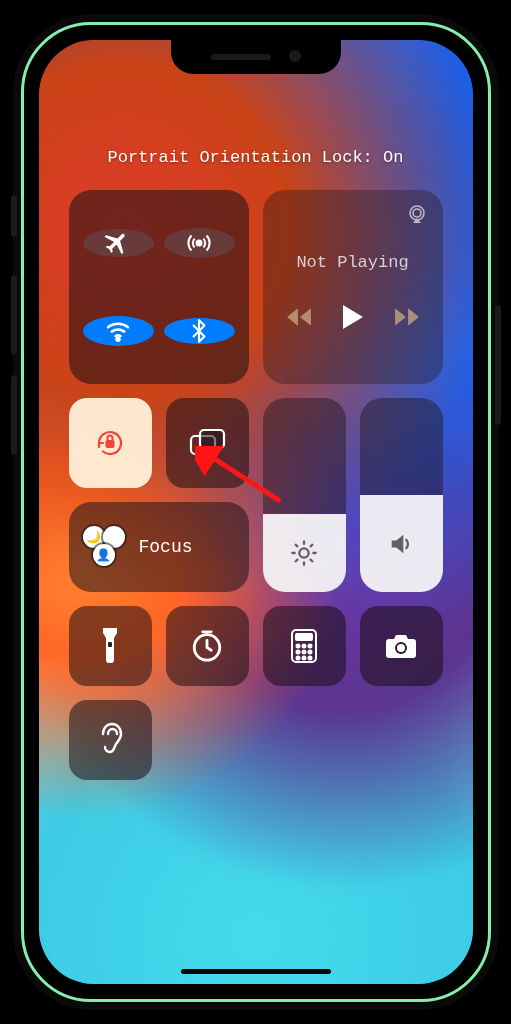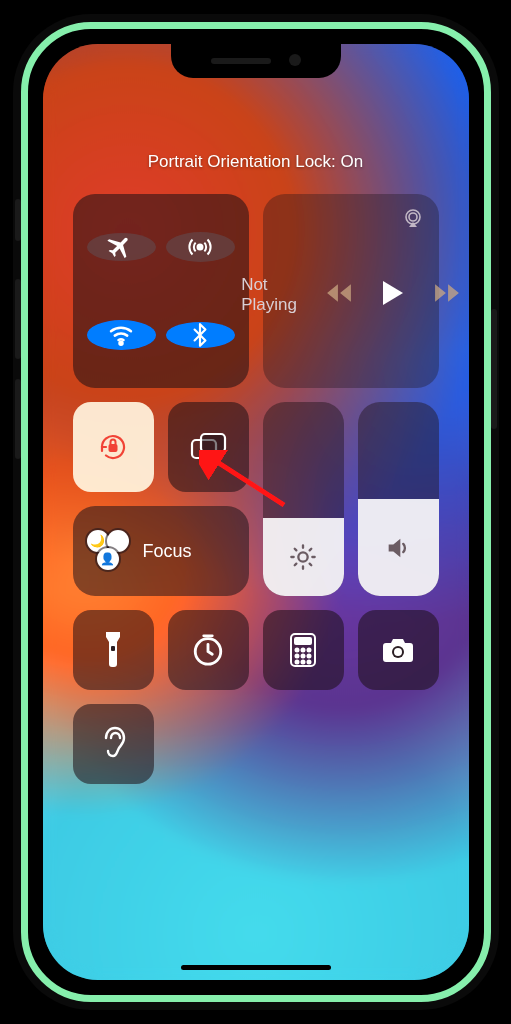--- a/index.html
+++ b/index.html
@@ -13,22 +13,23 @@
     font-family: -apple-system, "Helvetica Neue", Helvetica, Arial, sans-serif;
     overflow: hidden;
   }
   
   .phone {
     position: relative;
     width: 470px;
     height: 980px;
     background: #000;
     border-radius: 70px;
-    border: 7px solid #86efac;
+    border: 3px solid #86efac;
     box-shadow: 0 0 0 8px #0a0a0a, 0 0 18px rgba(0,0,0,0.8);
+    font-family: Liberation Mono, monospace;
   }
   .side-btn { position:absolute; background:#1a1a1a; border-radius:3px; }
   .sb-left1 { left:-13px; top:170px; width:6px; height:42px; }
   .sb-left2 { left:-13px; top:250px; width:6px; height:80px; }
   .sb-left3 { left:-13px; top:350px; width:6px; height:80px; }
   .sb-right { right:-13px; top:280px; width:6px; height:120px; }
   .screen {
     position: absolute;
     top: 15px; left: 15px; right: 15px; bottom: 15px;
     border-radius: 55px;
@@ -95,21 +96,21 @@
   .conn .ct {
     border-radius:50%; display:flex; align-items:center; justify-content:center;
   }
   .ct-off { background: rgba(95,80,85,0.55); }
   .ct-on  { background: #0a7cff; }
 
   
   .media {
     grid-column: 3 / span 2; grid-row: 1 / span 2;
     background: rgba(30,20,25,0.35);
-    flex-direction:row; gap:29px; padding:12px;
+    flex-direction:column; gap:29px; padding:12px;
     color:#c8bfc4;
   }
   .media .airplay { position:absolute; top:12px; right:14px; opacity:0.75; }
   .media .np { font-size:17px; color:#d8cfd4; margin-top:8px; }
   .media .controls { display:flex; gap:30px; align-items:center; margin-top:4px; }
   .media .controls svg { opacity:0.75; }
   .media .controls .play svg { opacity:1; }
 
   
   .lock {

